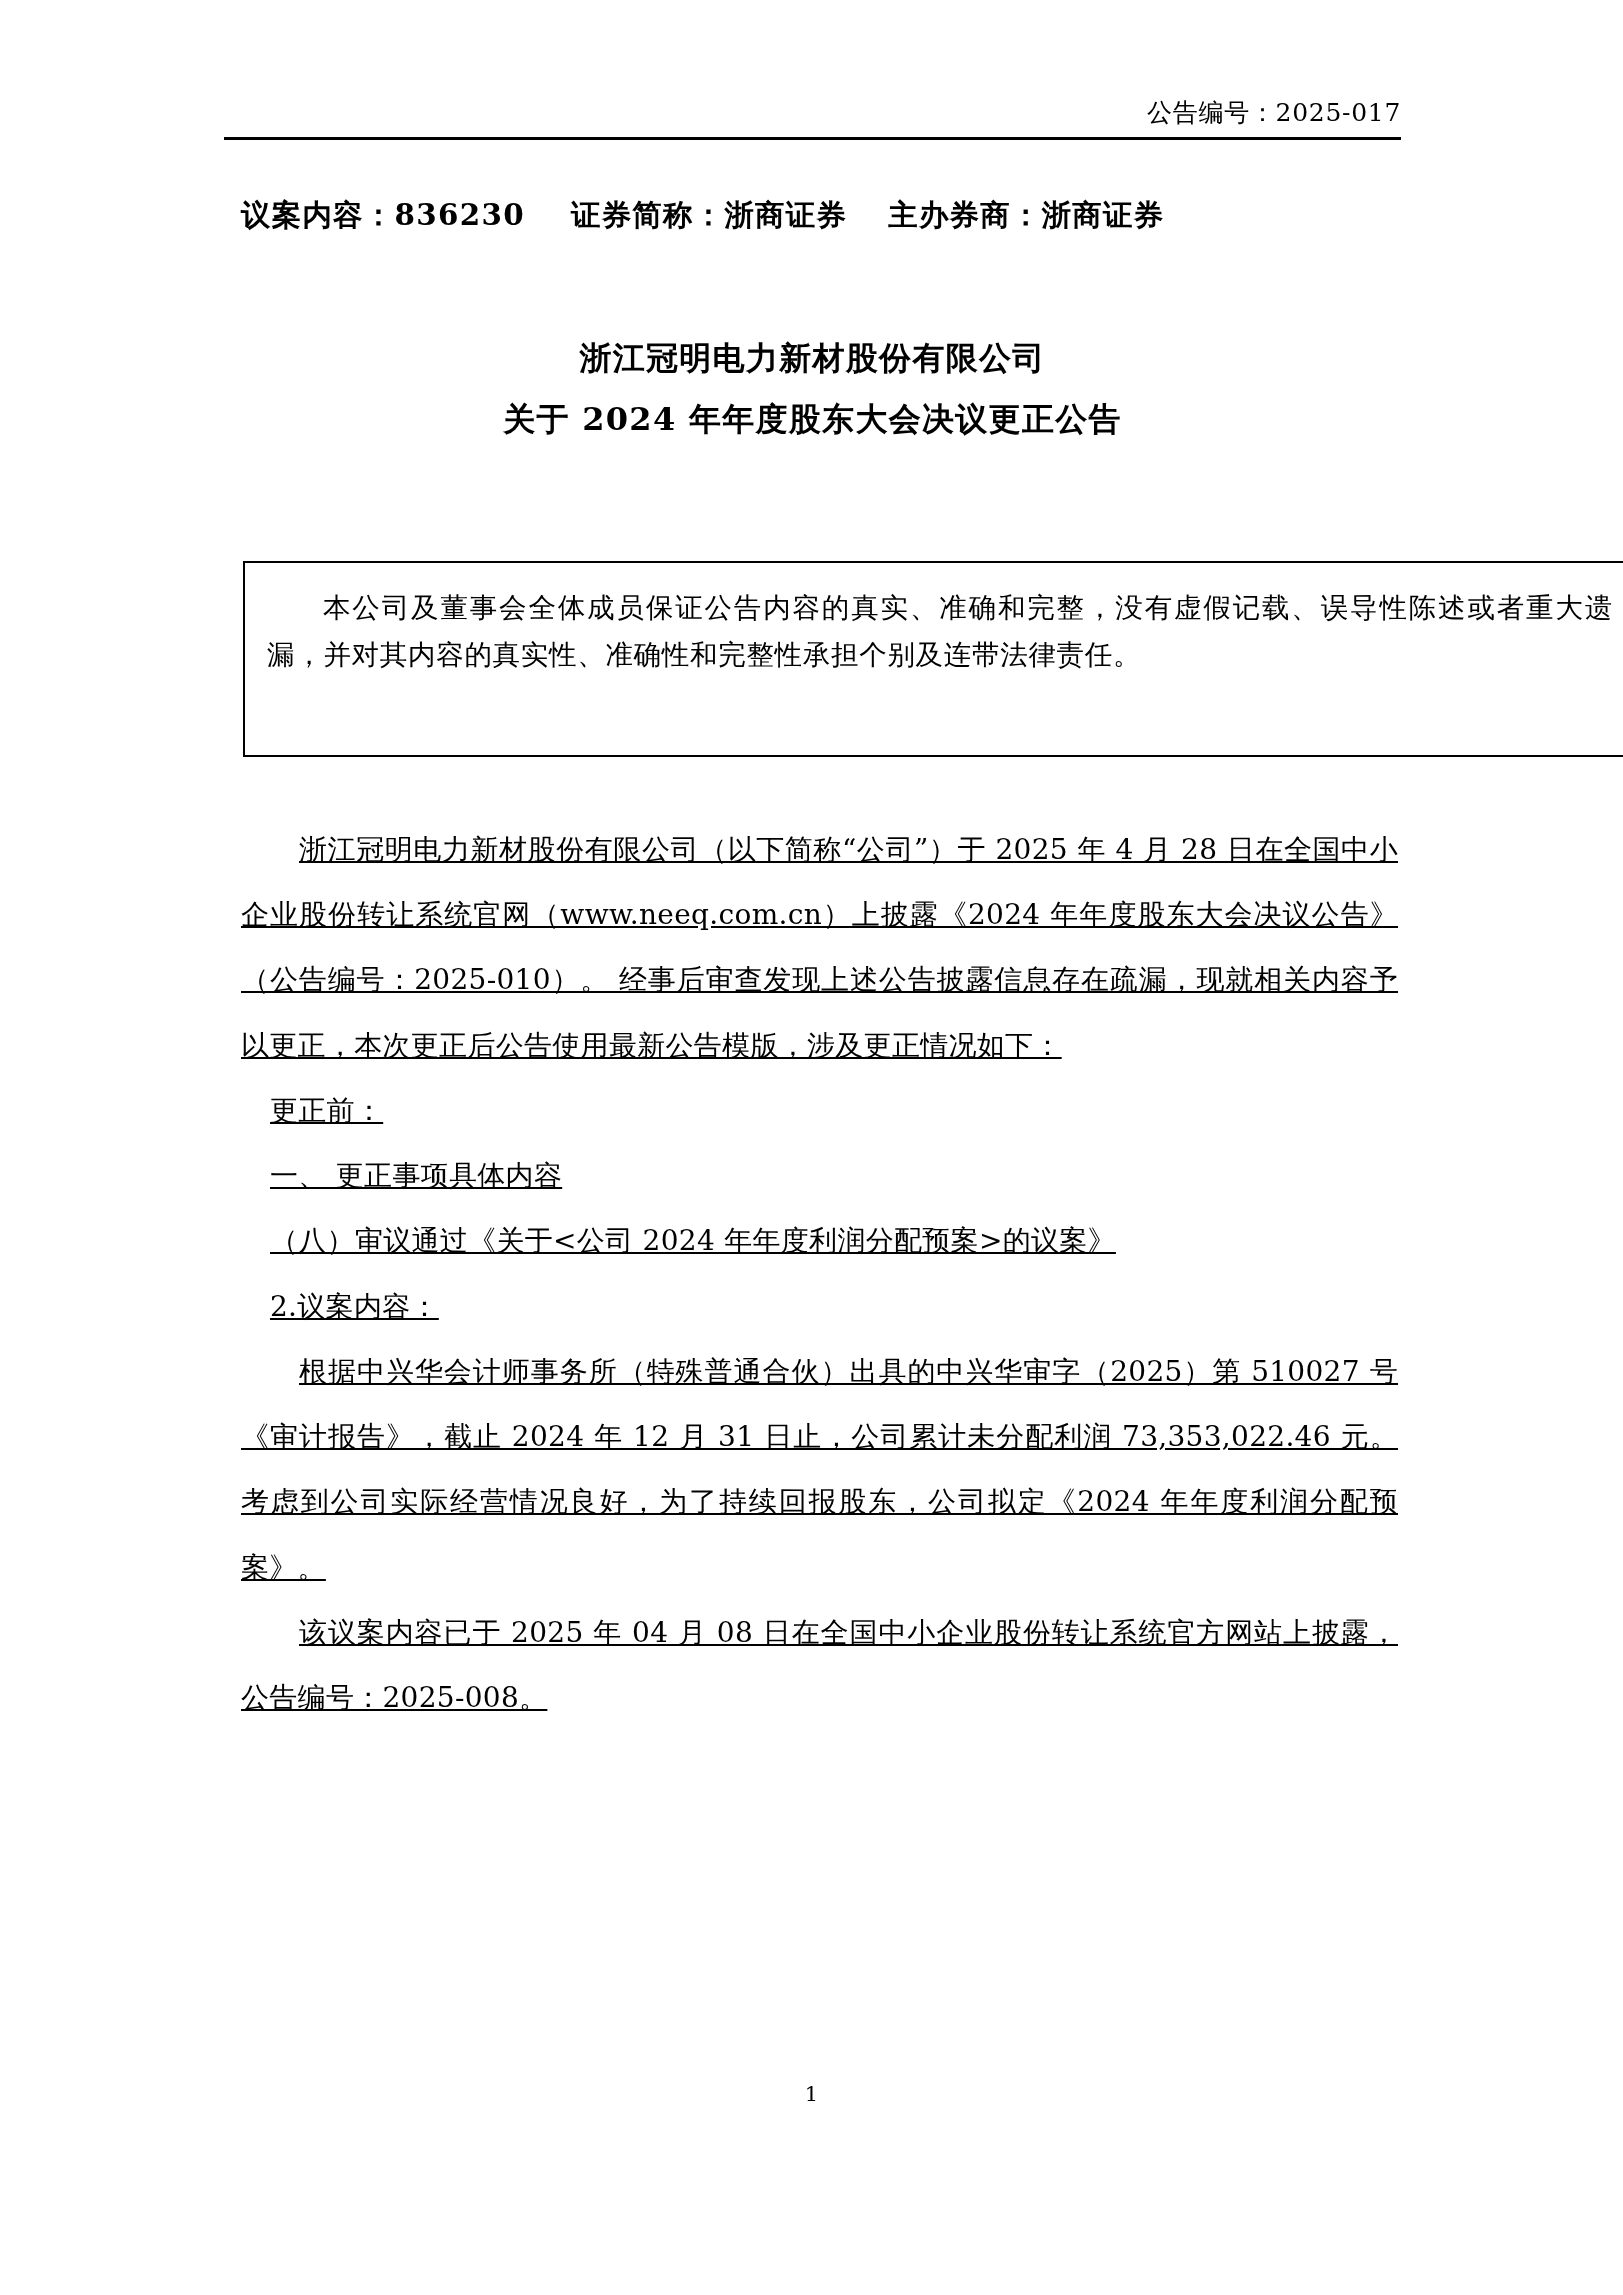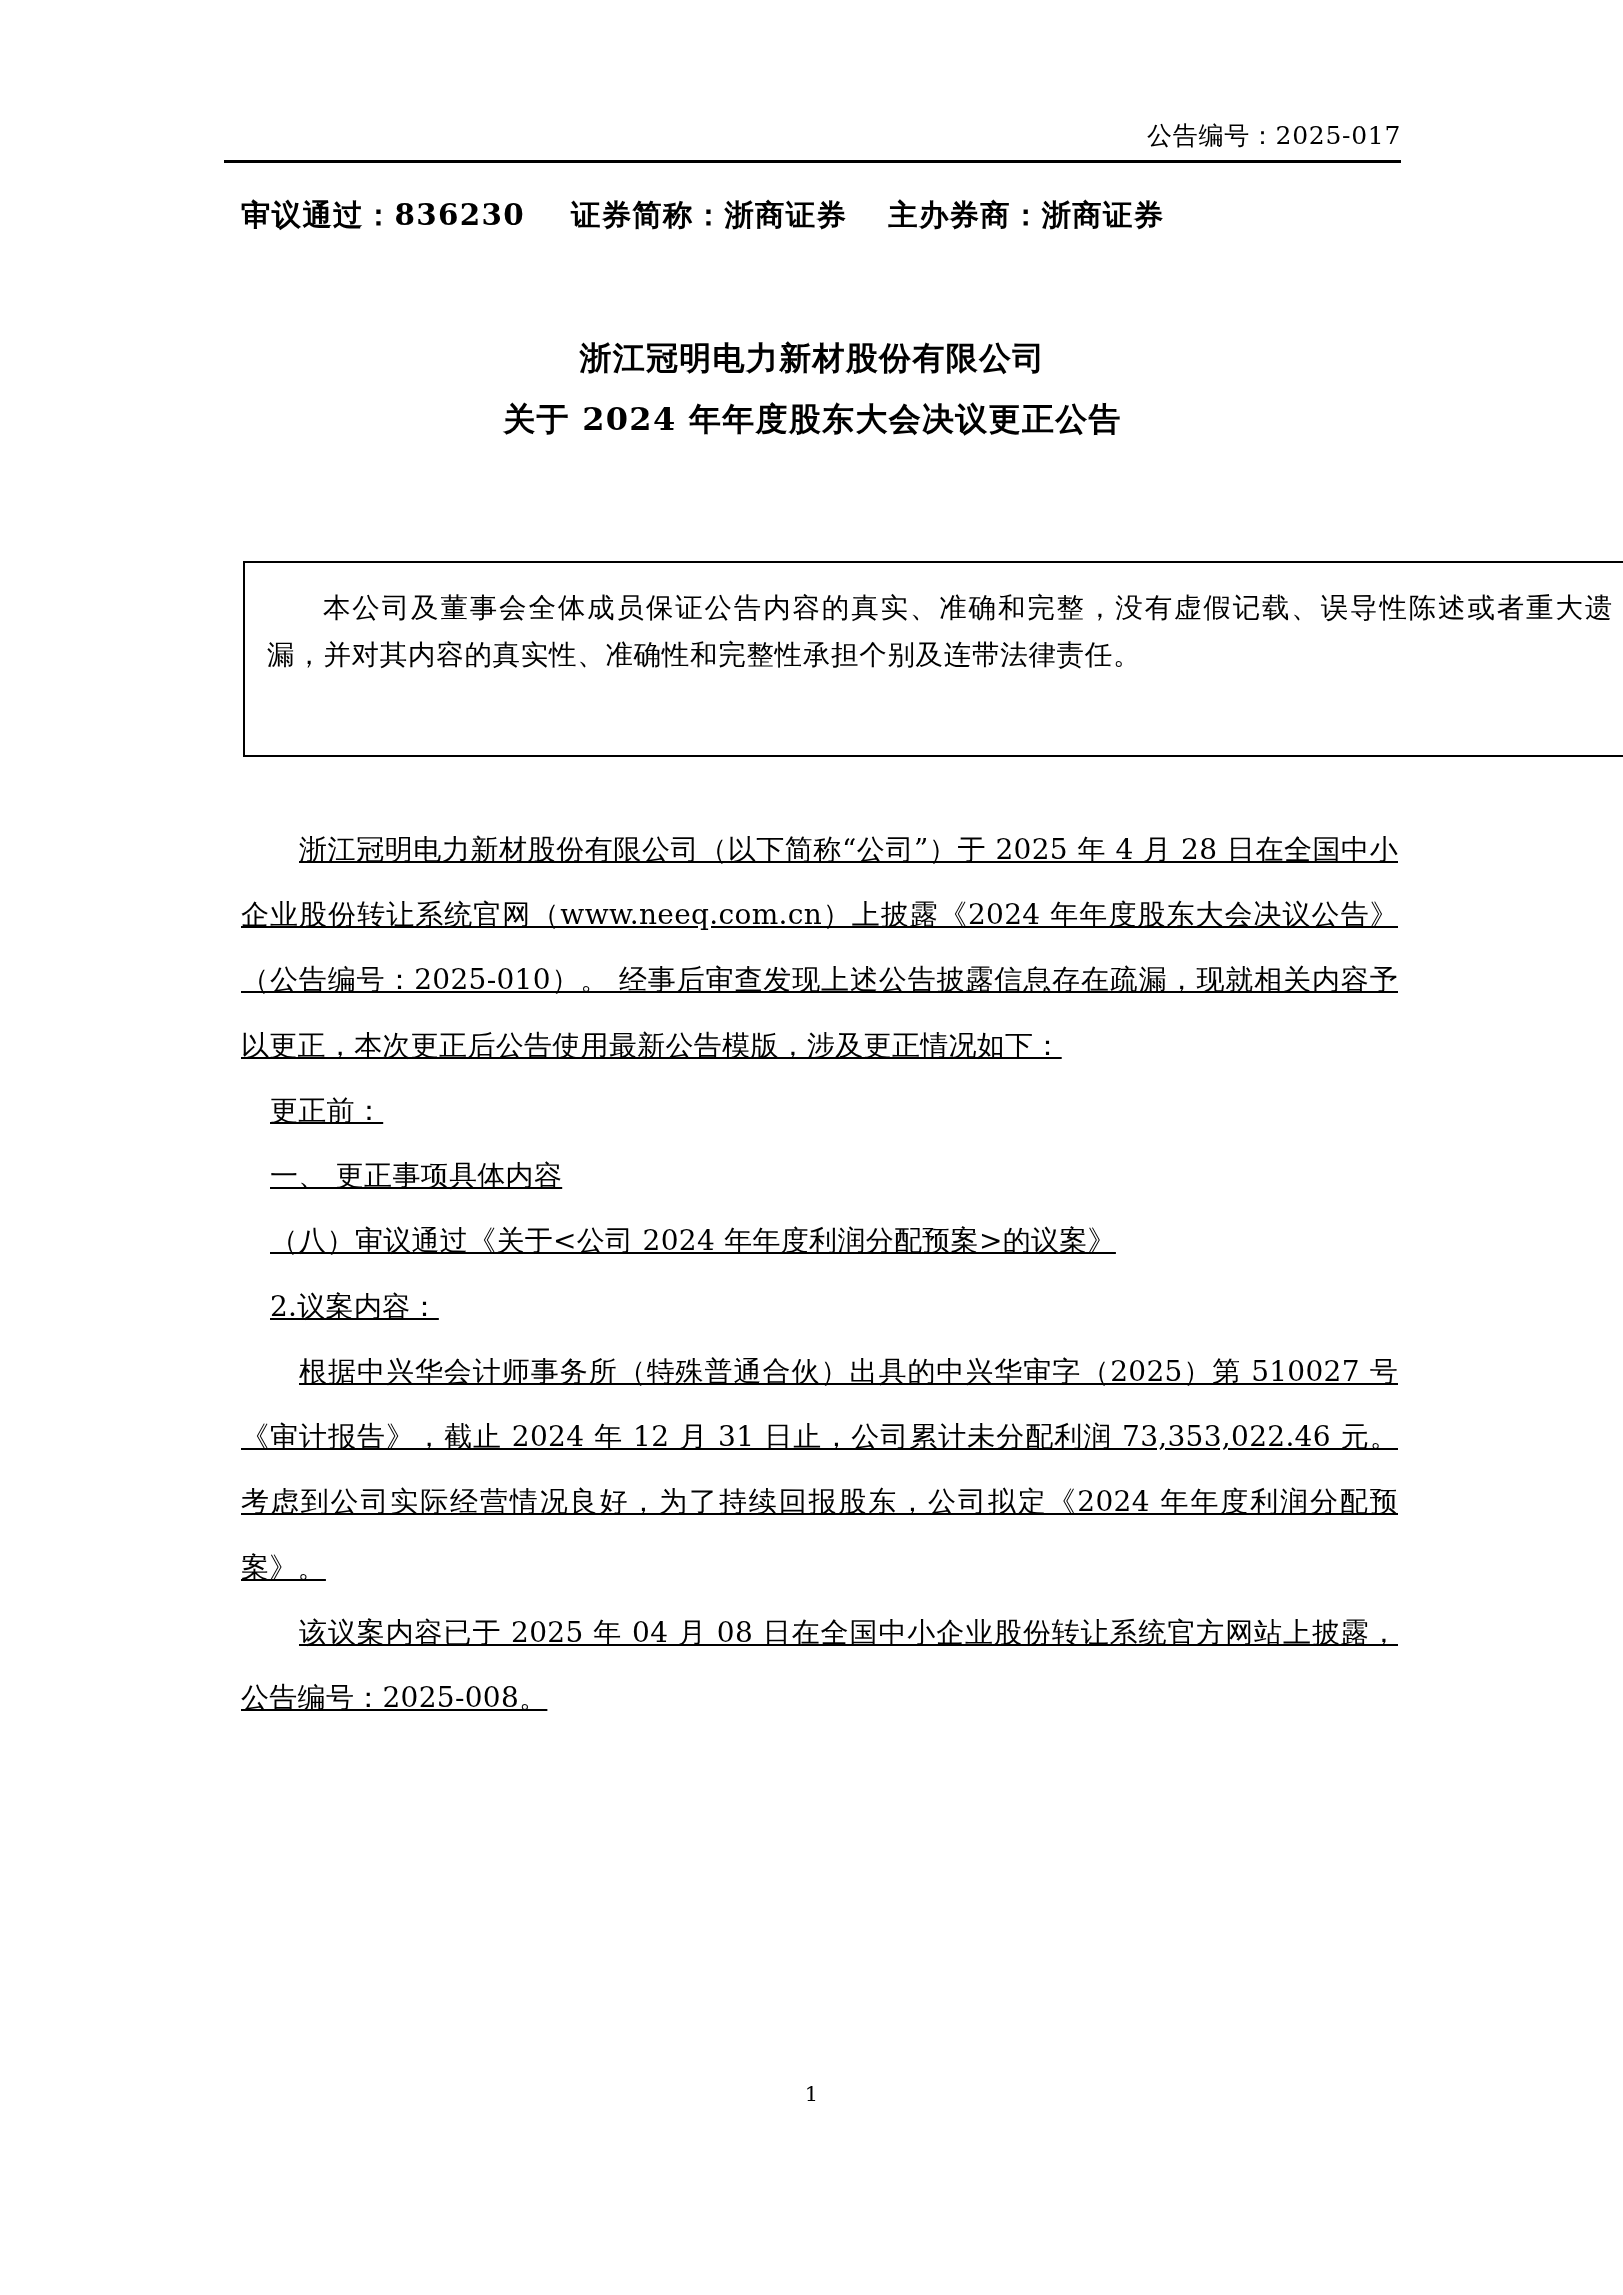--- a/index.html
+++ b/index.html
@@ -20,21 +20,20 @@
     padding: 0;
     overflow: hidden;
   }
 
   
   .header {
     position: absolute;
     left: 224px;
     top: 98px;
     width: 1177px;
-    margin-top: 23px;
   }
   .header-num {
     text-align: right;
     font-size: 25px;
     letter-spacing: 0.7px;
     line-height: 1.2;
   }
   .header-rule {
     margin-top: 9.2px;
     border-bottom: 3.3px solid #000000;
@@ -120,21 +119,21 @@
 <body>
 
 <div class="page">
 
   <div class="header">
     <div class="header-num">公告编号：2025-017</div>
     <div class="header-rule"></div>
   </div>
 
   <div class="sec-line">
-    <span>审议通过：</span><span>836230</span><span class="gap-a"></span><span>证券简称：</span><span>浙商证券</span><span class="gap-b"></span><span>主办券商：</span><span>浙商证券</span>
+    <span>议案内容：</span><span>836230</span><span class="gap-a"></span><span>证券简称：</span><span>浙商证券</span><span class="gap-b"></span><span>主办券商：</span><span>浙商证券</span>
   </div>
 
   <div class="doc-title">
     <div class="t1">浙江冠明电力新材股份有限公司</div>
     <div class="t2">关于 2024 年年度股东大会决议更正公告</div>
   </div>
 
   <div class="disclaimer">
     <p>本公司及董事会全体成员保证公告内容的真实、准确和完整，没有虚假记载、误导性陈述或者重大遗漏，并对其内容的真实性、准确性和完整性承担个别及连带法律责任。</p>
   </div>

